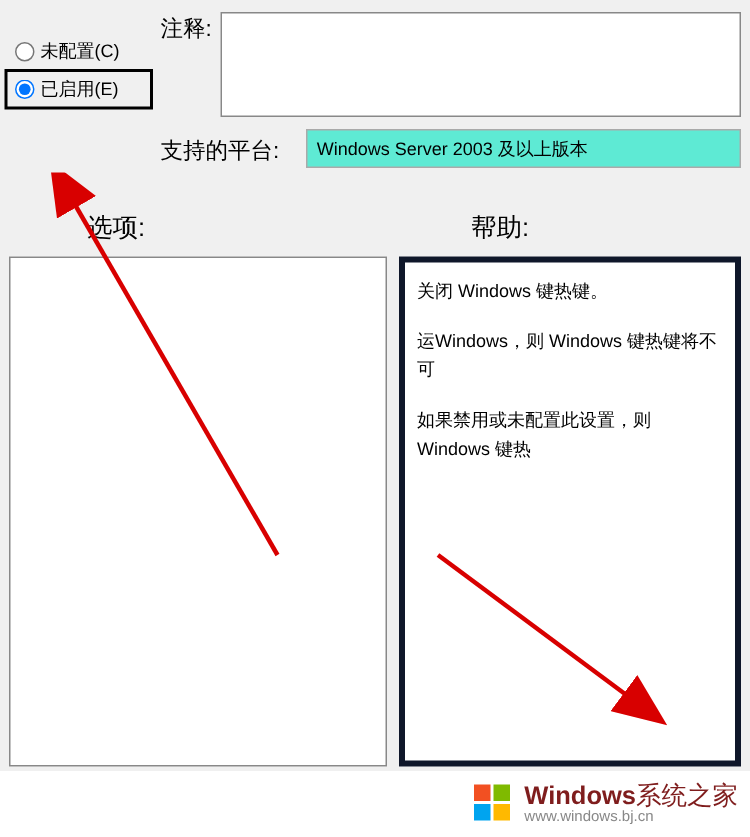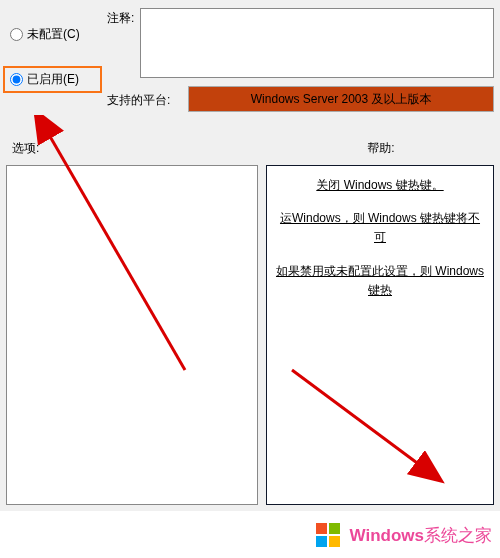--- a/index.html
+++ b/index.html
@@ -21,54 +21,54 @@
       width: 500px;
       padding: 8px 6px 6px 10px;
     }
     .upper-row {
       display: flex;
       gap: 12px;
     }
     .radio-col {
       display: flex;
       flex-direction: column;
-      gap: 28px;
+      gap: 8px;
       padding-top: 18px;
       width: 85px;
     }
     .radio-item {
       display: flex;
       align-items: center;
       gap: 4px;
       cursor: pointer;
     }
     .radio-item input[type="radio"] {
       width: 13px;
       height: 13px;
       cursor: pointer;
     }
     .radio-item .rlabel {
       font-size: 12px;
     }
     .highlight-red {
-      border: 2px solid #f97316;
+      border: 2px solid #000000;
       padding: 3px 5px;
       margin: -5px -7px;
     }
     .right-col {
       flex: 1;
     }
     .field-row {
       display: flex;
       align-items: flex-start;
       gap: 6px;
       margin-bottom: 8px;
     }
     .field-label {
-      font-size: 12px;
+      font-size: 15px;
       padding-top: 2px;
       white-space: nowrap;
     }
     .comment-box {
       flex: 1;
       height: 70px;
       border: 1px solid #888;
       background: #fff;
       padding: 4px;
       font-size: 12px;
@@ -77,58 +77,56 @@
     }
     .platform-row {
       display: flex;
       align-items: center;
       gap: 18px;
     }
     .platform-box {
       flex: 1;
       height: 26px;
       border: 1px solid #aaa;
-      background: #c2410c;
+      background: #5eead4;
       padding: 4px 6px;
       font-size: 12px;
-      text-align: center;
     }
     .lower-section {
       display: flex;
       margin-top: 28px;
       gap: 6px;
     }
     .options-col {
       width: 250px;
     }
     .help-col {
       flex: 1;
-      text-align: center;
     }
     .section-title {
-      font-size: 12px;
+      font-size: 17px;
       margin-bottom: 8px;
       padding-left: 2px;
+      margin-left: 46px;
     }
     .options-box {
       border: 1px solid #888;
       background: #fff;
       height: 340px;
       width: 252px;
       margin-left: -4px;
     }
     .help-box {
-      border: 1px solid #0f172a;
+      border: 4px solid #0f172a;
       background: #fff;
       height: 340px;
       padding: 10px 8px;
       font-size: 12px;
       line-height: 1.6;
       overflow: hidden;
-      text-decoration: underline;
     }
     .help-box p {
       margin-bottom: 14px;
     }
     
     .arrow-svg {
       position: absolute;
       pointer-events: none;
     }
     
@@ -143,21 +141,21 @@
       align-items: center;
       justify-content: flex-end;
       padding-right: 8px;
       gap: 6px;
     }
     .win-logo {
       display: inline-block;
     }
     .wm-text {
       font-size: 17px;
-      color: #ec4899;
+      color: #7f1d1d;
     }
     .wm-text b {
       font-weight: 600;
     }
     .wm-sub {
       font-size: 10px;
       color: #888;
       margin-top: -2px;
     }
     .wm-group {
@@ -235,14 +233,15 @@
       <rect x="2" y="3" width="11" height="11" fill="#f25022"></rect>
       <rect x="15" y="3" width="11" height="11" fill="#7fba00"></rect>
       <rect x="2" y="16" width="11" height="11" fill="#00a4ef"></rect>
       <rect x="15" y="16" width="11" height="11" fill="#ffb900"></rect>
     </svg>
   </span>
   <div class="wm-group">
     <span class="wm-text">
       <b>Windows</b><span>系统之家</span>
     </span>
+    <span class="wm-sub">www.windows.bj.cn</span>
   </div>
 </div>
 
 </body></html>

